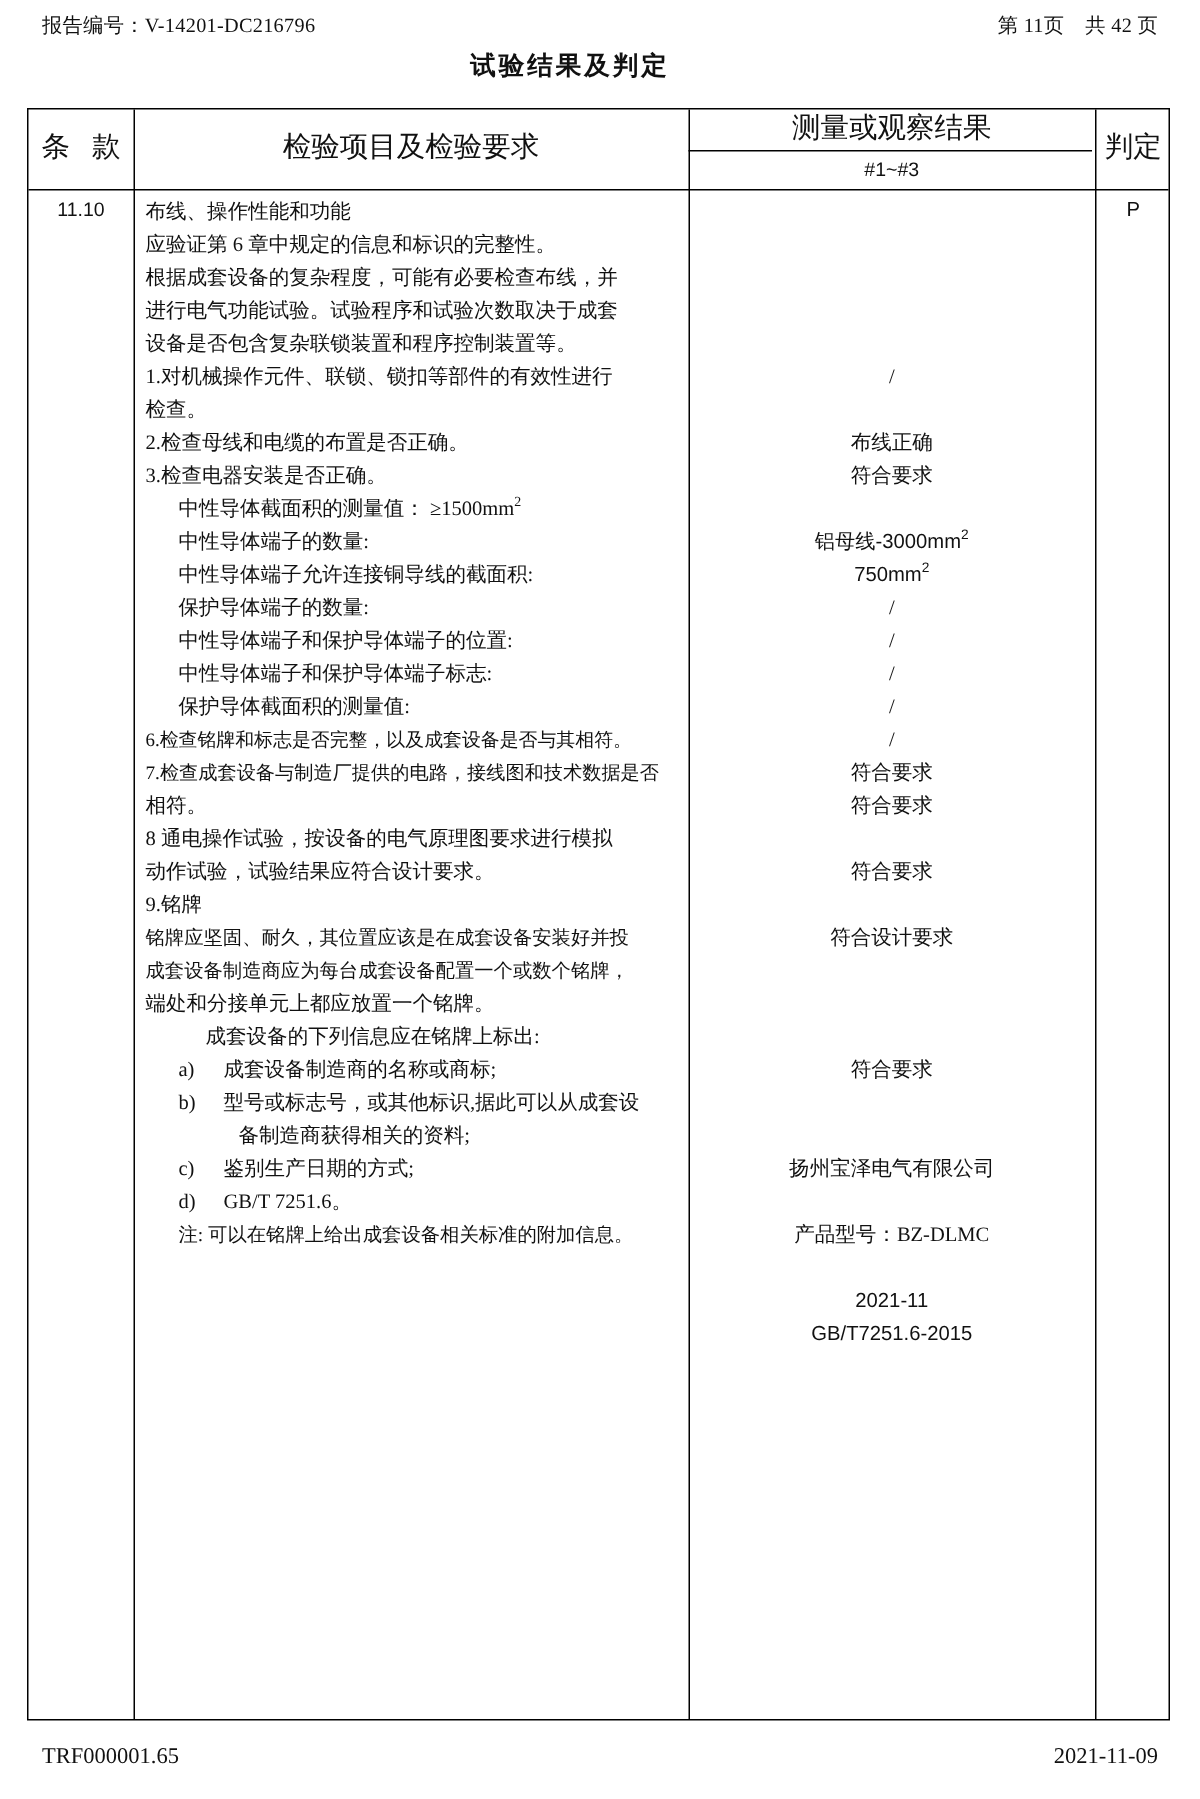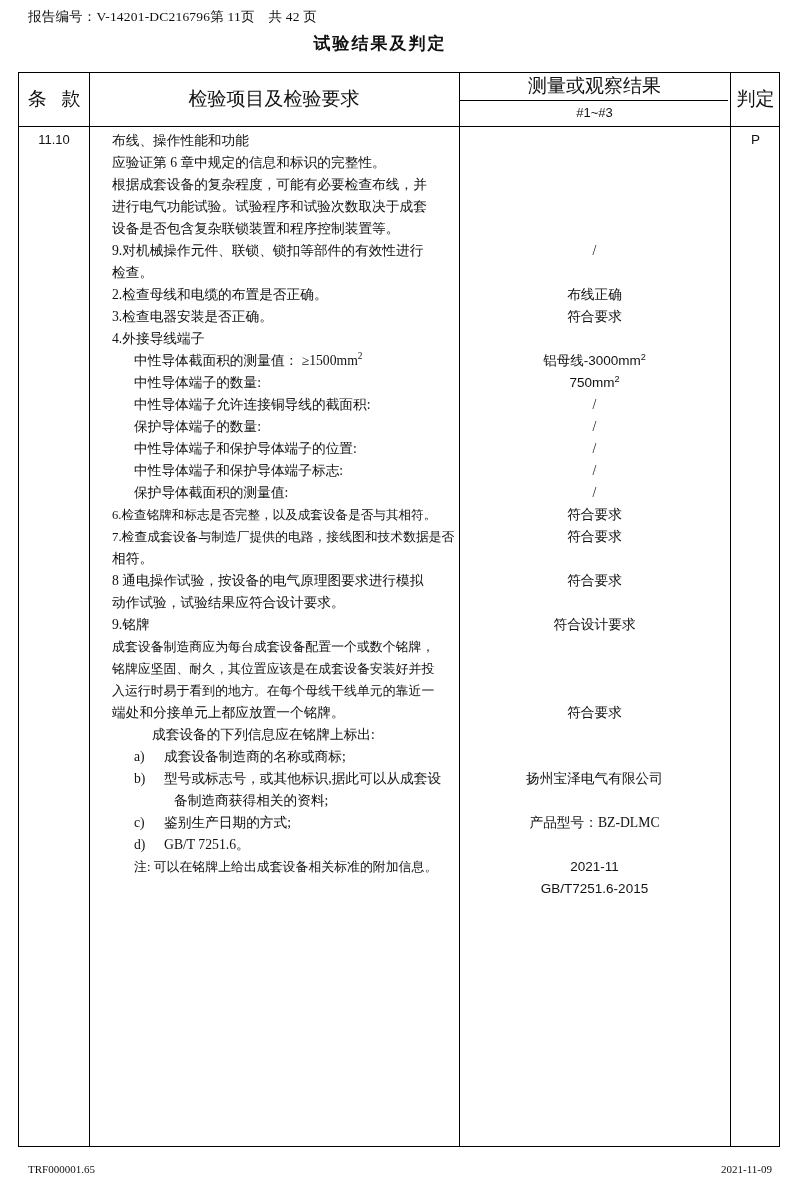--- a/index.html
+++ b/index.html
@@ -18,20 +18,21 @@
 
   
   .page-header {
     position: absolute;
     left: 28px;
     top: 6px;
     width: 744px;
     height: 22px;
     display: flex;
     align-items: center;
+    justify-content: space-between;
     font-size: 13.5px;
     letter-spacing: 0.2px;
   }
   .page-header .page-count {
     white-space: nowrap;
     display: flex;
     gap: 14px;
   }
 
   .doc-title {
@@ -124,21 +125,21 @@
     text-align: center;
     font-family: "Liberation Sans", sans-serif;
     font-size: 13.5px;
   }
 
   .td-item {
     position: absolute;
     left: 70px;
     top: 53px;
     width: 370px;
-    padding: 4px 6px 0 23px;
+    padding: 4px 6px 0 8px;
     box-sizing: border-box;
   }
   .td-result {
     position: absolute;
     left: 440px;
     top: 53px;
     width: 271px;
     padding-top: 4px;
     box-sizing: border-box;
     text-align: center;
@@ -177,21 +178,21 @@
 
   
   .page-footer {
     position: absolute;
     left: 28px;
     top: 1163px;
     width: 744px;
     display: flex;
     align-items: flex-end;
     justify-content: space-between;
-    font-size: 11px;
+    font-size: 15px;
     gap: 32px;
   }
 </style>
 </head>
 <body>
 
 <div class="page-header">
   <span>报告编号：V-14201-DC216796</span>
   <span class="page-count">
     <span>第 11页</span>
@@ -217,41 +218,39 @@
 
   <div class="td-clause">11.10</div>
   <div class="td-verdict">P</div>
 
   <div class="td-item">
     <div class="ln">布线、操作性能和功能</div>
     <div class="ln">应验证第 6 章中规定的信息和标识的完整性。</div>
     <div class="ln">根据成套设备的复杂程度，可能有必要检查布线，并</div>
     <div class="ln">进行电气功能试验。试验程序和试验次数取决于成套</div>
     <div class="ln">设备是否包含复杂联锁装置和程序控制装置等。</div>
-    <div class="ln">9.对机械操作元件、联锁、锁扣等部件的有效性进行</div>
+    <div class="ln">1.对机械操作元件、联锁、锁扣等部件的有效性进行</div>
     <div class="ln">检查。</div>
     <div class="ln">2.检查母线和电缆的布置是否正确。</div>
     <div class="ln">3.检查电器安装是否正确。</div>
-    <div class="ln">4.外接导线端子</div>
     <div class="ln ind1">中性导体截面积的测量值： ≥1500mm<sup>2</sup></div>
     <div class="ln ind1">中性导体端子的数量:</div>
     <div class="ln ind1">中性导体端子允许连接铜导线的截面积:</div>
     <div class="ln ind1">保护导体端子的数量:</div>
     <div class="ln ind1">中性导体端子和保护导体端子的位置:</div>
     <div class="ln ind1">中性导体端子和保护导体端子标志:</div>
     <div class="ln ind1">保护导体截面积的测量值:</div>
     <div class="ln" style="font-size:12.6px">6.检查铭牌和标志是否完整，以及成套设备是否与其相符。</div>
     <div class="ln" style="font-size:12.8px">7.检查成套设备与制造厂提供的电路，接线图和技术数据是否</div>
     <div class="ln">相符。</div>
     <div class="ln">8 通电操作试验，按设备的电气原理图要求进行模拟</div>
     <div class="ln">动作试验，试验结果应符合设计要求。</div>
     <div class="ln">9.铭牌</div>
+    <div class="ln" style="font-size:12.9px">铭牌应坚固、耐久，其位置应该是在成套设备安装好并投</div>
     <div class="ln" style="font-size:12.9px">成套设备制造商应为每台成套设备配置一个或数个铭牌，</div>
-    <div class="ln" style="font-size:12.9px">铭牌应坚固、耐久，其位置应该是在成套设备安装好并投</div>
-    <div class="ln" style="font-size:12.9px">入运行时易于看到的地方。在每个母线干线单元的靠近一</div>
     <div class="ln">端处和分接单元上都应放置一个铭牌。</div>
     <div class="ln ind2">成套设备的下列信息应在铭牌上标出:</div>
     <div class="ln lst">
       <span class="mk">a)</span>
       <span class="bd">成套设备制造商的名称或商标;</span>
     </div>
     <div class="ln lst">
       <span class="mk">b)</span>
       <span class="bd">型号或标志号，或其他标识,据此可以从成套设</span>
     </div>

